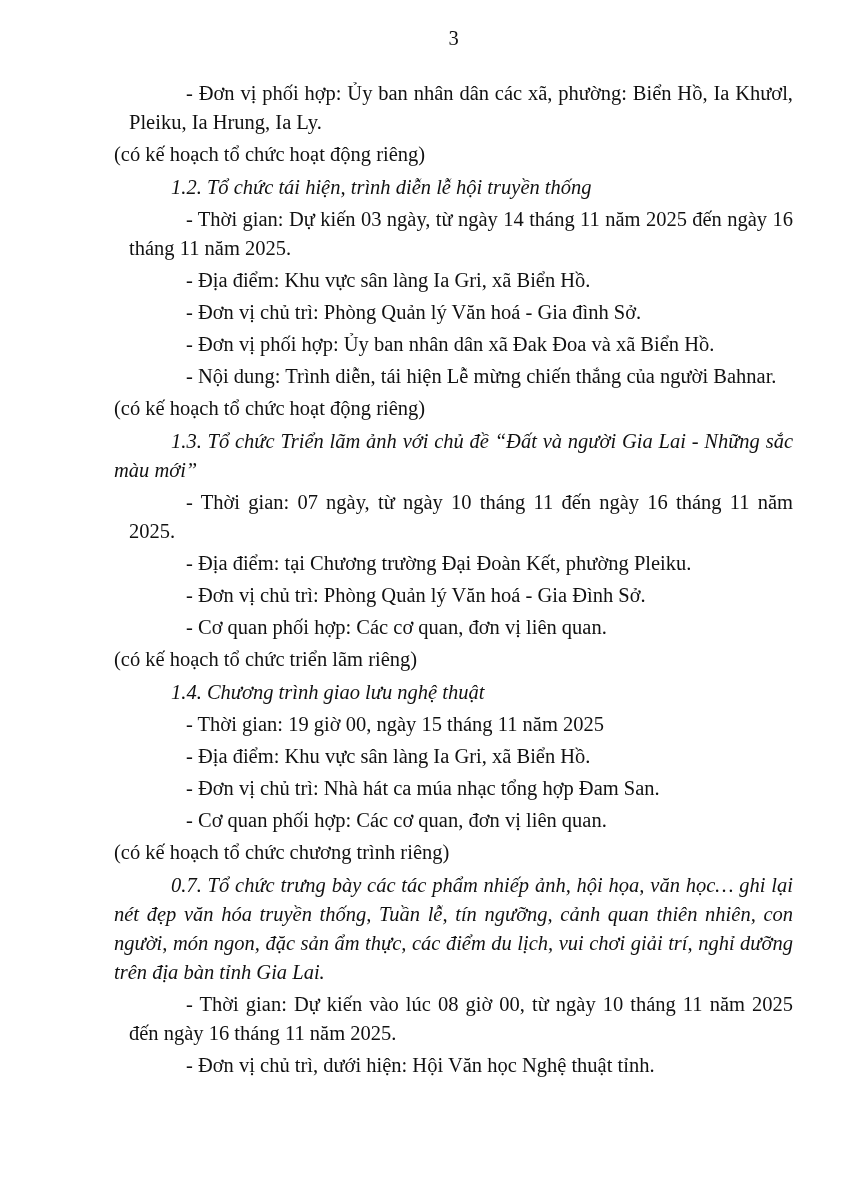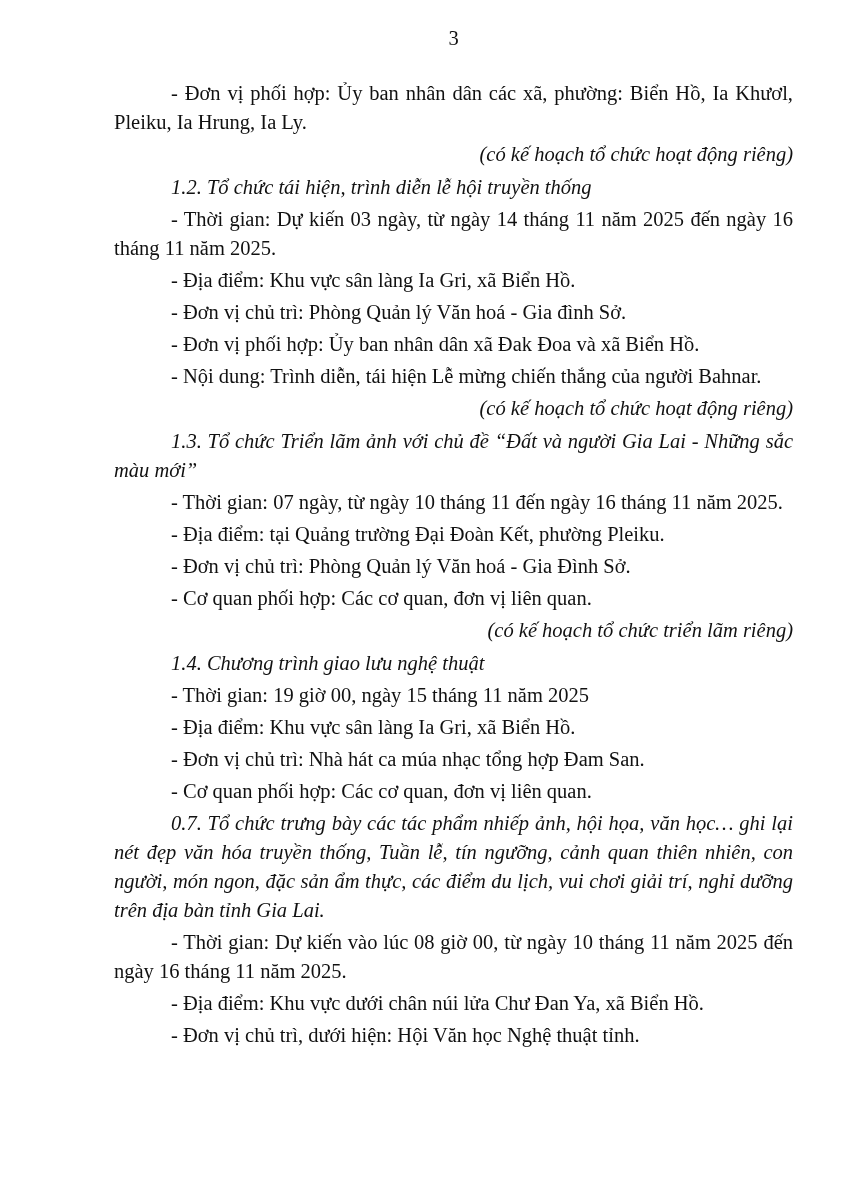--- a/index.html
+++ b/index.html
@@ -21,26 +21,25 @@
     overflow: hidden;
   }
   .page-number {
     text-align: center;
     text-indent: 0;
     margin: 0 0 26px 0;
   }
   .para {
     text-align: justify;
     text-indent: 57px;
-    margin: 0 0 3px 0;
+    margin: 0 0 3px 15px;
   }
   .note {
-    text-align: right;
+    text-align: left;
     text-indent: 0;
-    font-style: italic;
     margin: 1px 0 4px 0;
   }
   .heading {
     text-align: justify;
     text-indent: 57px;
     font-weight: normal;
     font-style: italic;
     margin: 0 0 3px 0;
   }
 </style>
@@ -57,29 +56,29 @@
   <p class="heading">1.2. Tổ chức tái hiện, trình diễn lễ hội truyền thống</p>
   <p class="para">- Thời gian: Dự kiến 03 ngày, từ ngày 14 tháng 11 năm 2025 đến ngày 16 tháng 11 năm 2025.</p>
   <p class="para">- Địa điểm: Khu vực sân làng Ia Gri, xã Biển Hồ.</p>
   <p class="para">- Đơn vị chủ trì: Phòng Quản lý Văn hoá - Gia đình Sở.</p>
   <p class="para">- Đơn vị phối hợp: Ủy ban nhân dân xã Đak Đoa và xã Biển Hồ.</p>
   <p class="para">- Nội dung: Trình diễn, tái hiện Lễ mừng chiến thắng của người Bahnar.</p>
   <p class="note">(có kế hoạch tổ chức hoạt động riêng)</p>
 
   <p class="heading">1.3. Tổ chức Triển lãm ảnh với chủ đề “Đất và người Gia Lai - Những sắc màu mới”</p>
   <p class="para">- Thời gian: 07 ngày, từ ngày 10 tháng 11 đến ngày 16 tháng 11 năm 2025.</p>
-  <p class="para">- Địa điểm: tại Quảng trường Đại Đoàn Kết, phường Pleiku.</p>
+  <p class="para">- Địa điểm: tại Chương trường Đại Đoàn Kết, phường Pleiku.</p>
   <p class="para">- Đơn vị chủ trì: Phòng Quản lý Văn hoá - Gia Đình Sở.</p>
   <p class="para">- Cơ quan phối hợp: Các cơ quan, đơn vị liên quan.</p>
   <p class="note">(có kế hoạch tổ chức triển lãm riêng)</p>
 
   <p class="heading">1.4. Chương trình giao lưu nghệ thuật</p>
   <p class="para">- Thời gian: 19 giờ 00, ngày 15 tháng 11 năm 2025</p>
   <p class="para">- Địa điểm: Khu vực sân làng Ia Gri, xã Biển Hồ.</p>
   <p class="para">- Đơn vị chủ trì: Nhà hát ca múa nhạc tổng hợp Đam San.</p>
   <p class="para">- Cơ quan phối hợp: Các cơ quan, đơn vị liên quan.</p>
+  <p class="note">(có kế hoạch tổ chức chương trình riêng)</p>
 
   <p class="heading">0.7. Tổ chức trưng bày các tác phẩm nhiếp ảnh, hội họa, văn học… ghi lại nét đẹp văn hóa truyền thống, Tuần lễ, tín ngưỡng, cảnh quan thiên nhiên, con người, món ngon, đặc sản ẩm thực, các điểm du lịch, vui chơi giải trí, nghỉ dưỡng trên địa bàn tỉnh Gia Lai.</p>
   <p class="para">- Thời gian: Dự kiến vào lúc 08 giờ 00, từ ngày 10 tháng 11 năm 2025 đến ngày 16 tháng 11 năm 2025.</p>
-  <p class="para">- Địa điểm: Khu vực dưới chân núi lửa Chư Đan Ya, xã Biển Hồ.</p>
   <p class="para">- Đơn vị chủ trì, dưới hiện: Hội Văn học Nghệ thuật tỉnh.</p>
 
 </div>
 
 </body></html>

